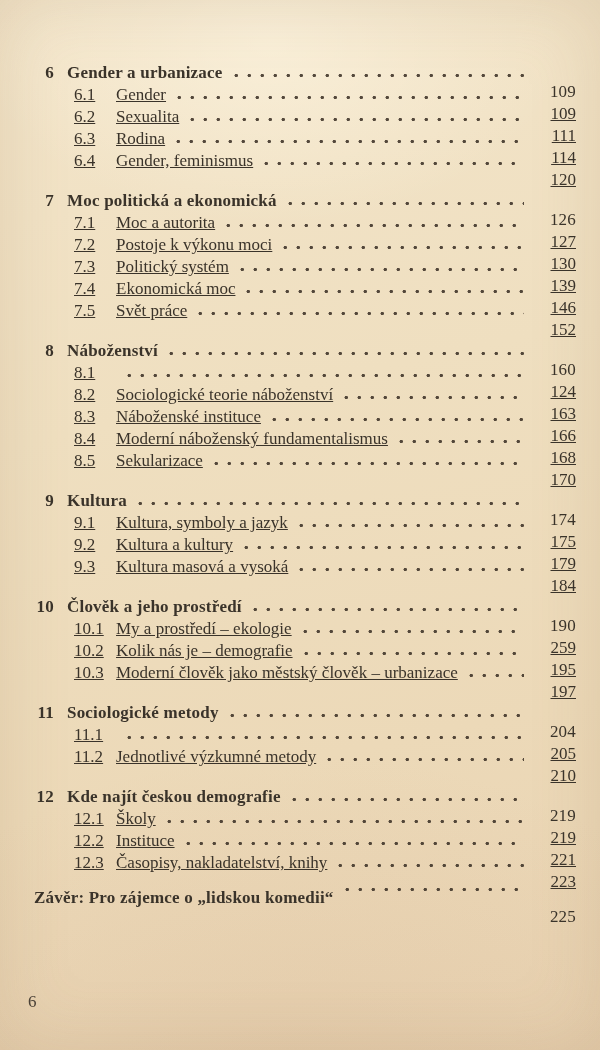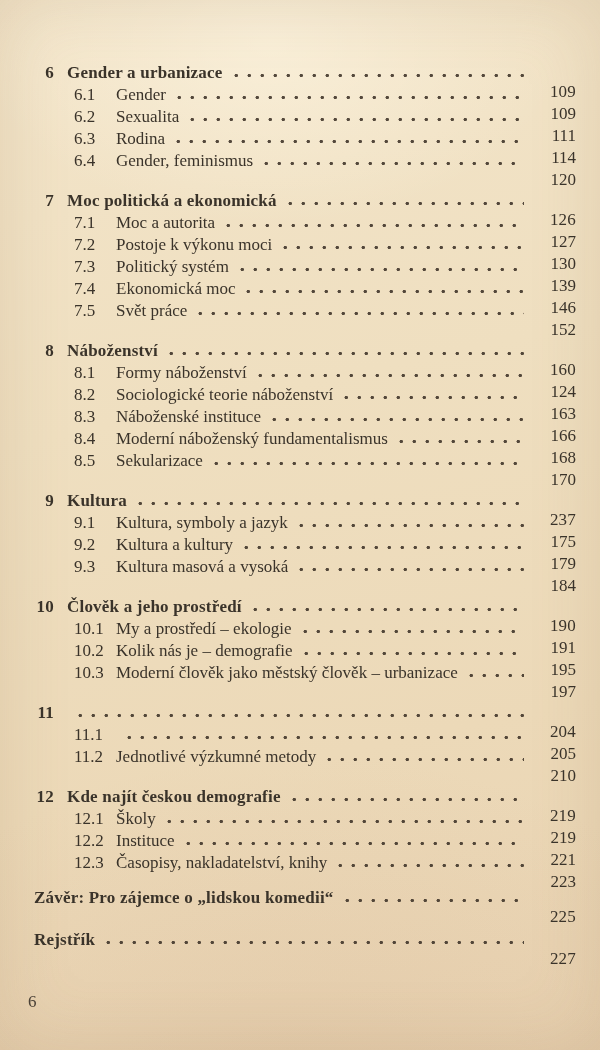--- a/index.html
+++ b/index.html
@@ -34,26 +34,26 @@
     font-size: 17px;
     line-height: 22px;
     white-space: nowrap;
   }
   .row.chapter { font-weight: bold; letter-spacing: 0.2px; }
   .row.chapter .num {
     flex: 0 0 20px;
     text-align: right;
     margin-right: 13px;
   }
-  .row.sub { padding-left: 40px; }
+  .row.sub { padding-left: 40px; text-decoration: underline; }
   .row.sub .num {
     flex: 0 0 42px;
     text-align: left;
   }
-  .row.extra { font-weight: bold; letter-spacing: 0.2px; }
+  .row.extra { font-weight: bold; letter-spacing: 0.2px; align-items: center; }
   .title { flex: 0 0 auto; }
   .leader {
     flex: 1 1 auto;
     align-self: baseline;
     height: 5px;
     min-width: 18px;
     margin: 0 10px 0 11px;
     background-image: radial-gradient(circle at 2.2px 2.5px, rgba(62,51,40,0.88) 1.45px, rgba(62,51,40,0) 2px);
     background-size: 13px 5px;
     background-repeat: repeat-x;
@@ -158,21 +158,20 @@
 
     <div class="group">
       <div class="row chapter">
         <span class="num">8</span>
         <span class="title">Náboženství</span>
         <span class="leader"></span>
         <span class="pg">160</span>
       </div>
       <div class="row sub">
         <span class="num">8.1</span>
-        <span class="title">Formy náboženství</span>
         <span class="leader"></span>
         <span class="pg">124</span>
       </div>
       <div class="row sub">
         <span class="num">8.2</span>
         <span class="title">Sociologické teorie náboženství</span>
         <span class="leader"></span>
         <span class="pg">163</span>
       </div>
       <div class="row sub">
@@ -193,21 +192,21 @@
         <span class="leader"></span>
         <span class="pg">170</span>
       </div>
     </div>
 
     <div class="group">
       <div class="row chapter">
         <span class="num">9</span>
         <span class="title">Kultura</span>
         <span class="leader"></span>
-        <span class="pg">237</span>
+        <span class="pg">174</span>
       </div>
       <div class="row sub">
         <span class="num">9.1</span>
         <span class="title">Kultura, symboly a jazyk</span>
         <span class="leader"></span>
         <span class="pg">175</span>
       </div>
       <div class="row sub">
         <span class="num">9.2</span>
         <span class="title">Kultura a kultury</span>
@@ -226,39 +225,40 @@
       <div class="row chapter">
         <span class="num">10</span>
         <span class="title">Člověk a jeho prostředí</span>
         <span class="leader"></span>
         <span class="pg">190</span>
       </div>
       <div class="row sub">
         <span class="num">10.1</span>
         <span class="title">My a prostředí – ekologie</span>
         <span class="leader"></span>
-        <span class="pg">191</span>
+        <span class="pg">259</span>
       </div>
       <div class="row sub">
         <span class="num">10.2</span>
         <span class="title">Kolik nás je – demografie</span>
         <span class="leader"></span>
         <span class="pg">195</span>
       </div>
       <div class="row sub">
         <span class="num">10.3</span>
         <span class="title">Moderní člověk jako městský člověk – urbanizace</span>
         <span class="leader"></span>
         <span class="pg">197</span>
       </div>
     </div>
 
     <div class="group">
       <div class="row chapter">
         <span class="num">11</span>
+        <span class="title">Sociologické metody</span>
         <span class="leader"></span>
         <span class="pg">204</span>
       </div>
       <div class="row sub">
         <span class="num">11.1</span>
         <span class="leader"></span>
         <span class="pg">205</span>
       </div>
       <div class="row sub">
         <span class="num">11.2</span>
@@ -294,22 +294,17 @@
         <span class="pg">223</span>
       </div>
     </div>
 
     <div class="row extra extra-zaver">
       <span class="title">Závěr: Pro zájemce o „lidskou komedii“</span>
       <span class="leader"></span>
       <span class="pg">225</span>
     </div>
 
-    <div class="row extra extra-rejstrik">
-      <span class="title">Rejstřík</span>
-      <span class="leader"></span>
-      <span class="pg">227</span>
-    </div>
 
   </div>
 
   <div class="folio">6</div>
 </div>
 
 </body></html>

